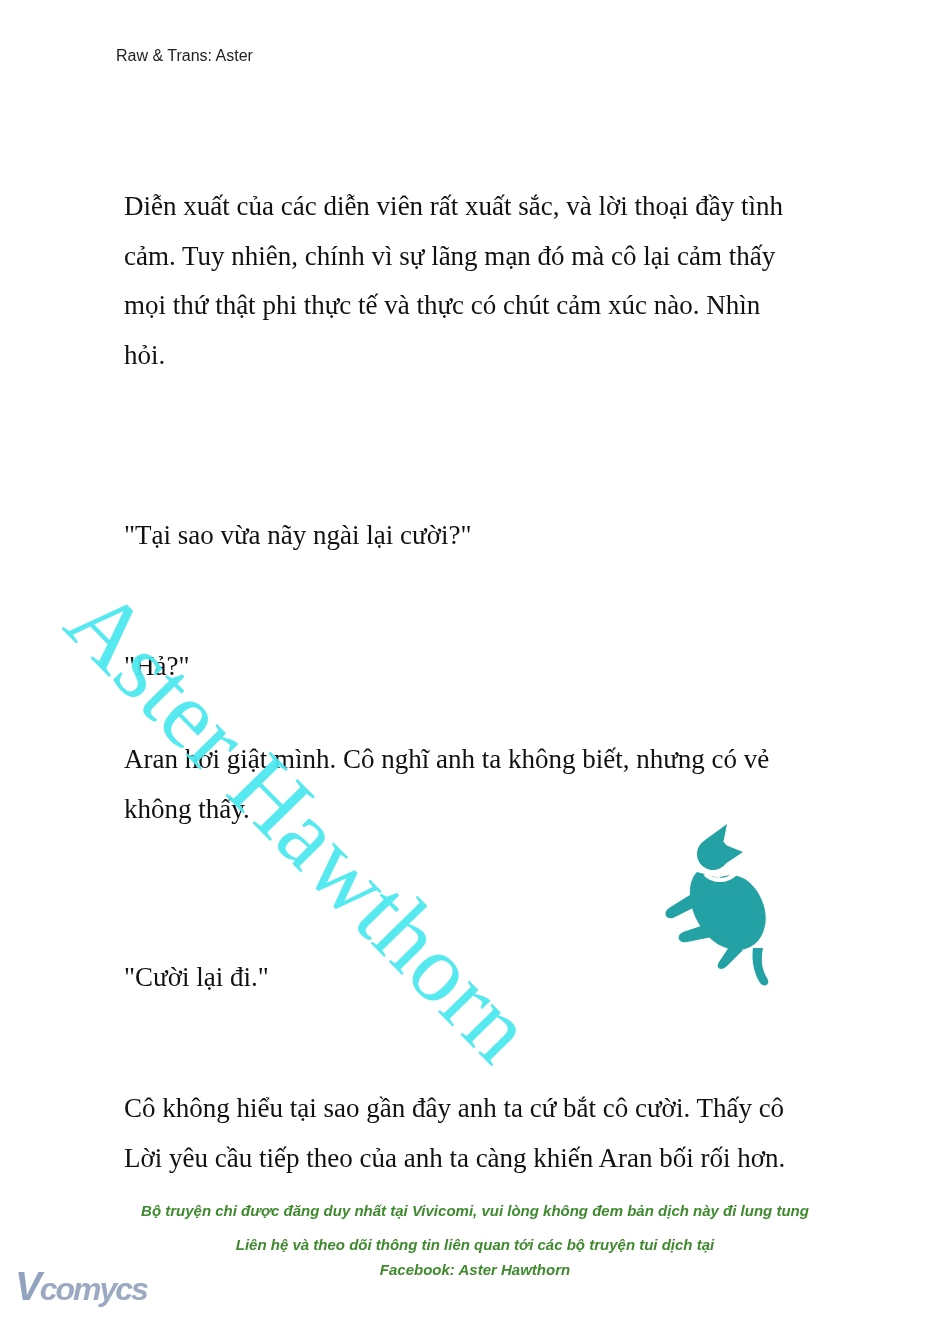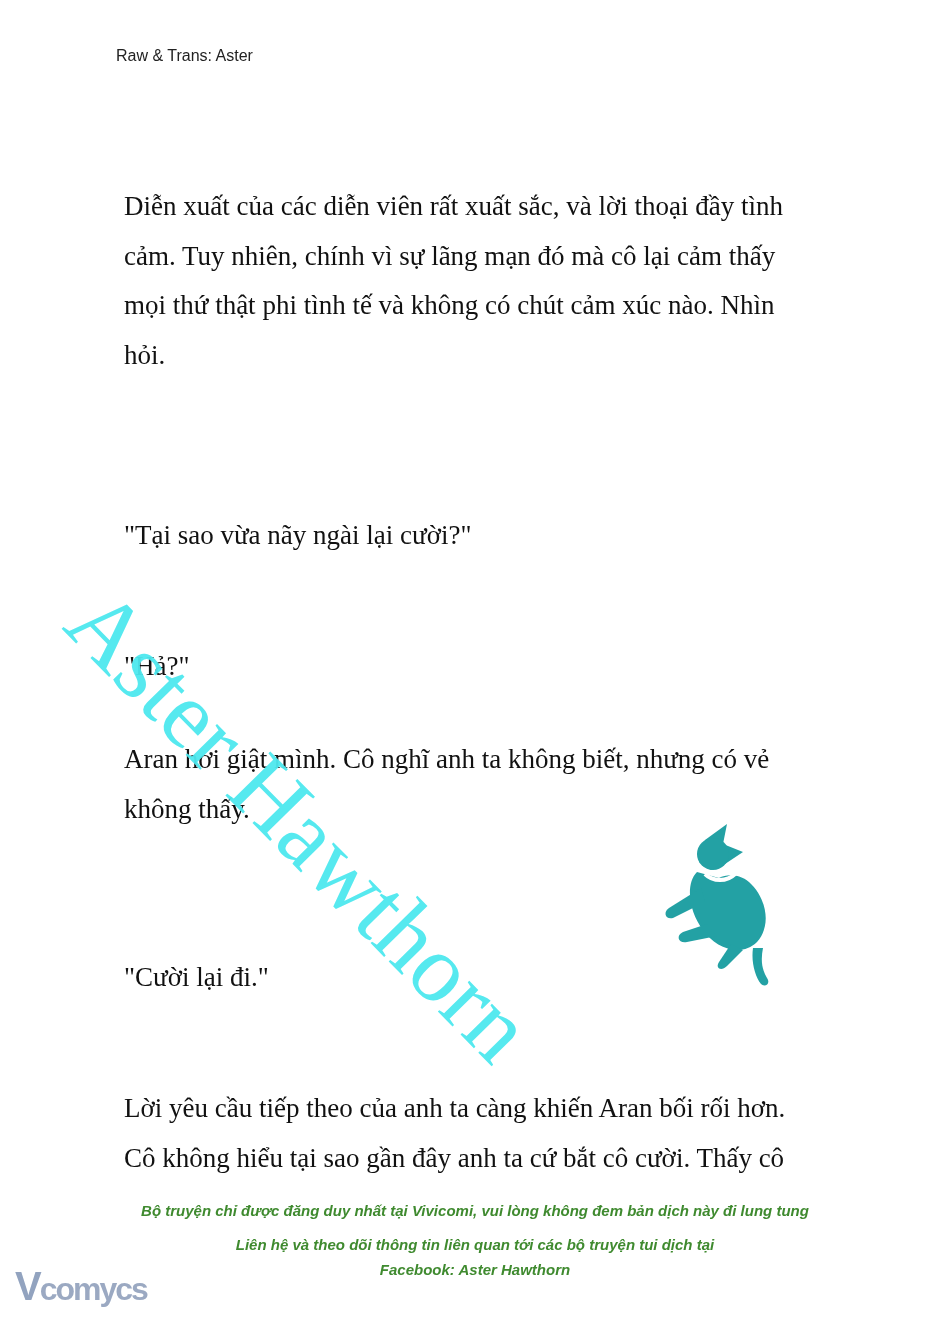--- a/index.html
+++ b/index.html
@@ -22,36 +22,36 @@
     }
     .watermark {
       position: absolute; left: 118px; top: 572px;
       transform-origin: 0 0; transform: rotate(45.5deg);
       font-family: "Liberation Serif", serif; font-size: 96px; color: #4de8ef;
       white-space: nowrap; opacity: 0.95; pointer-events: none; line-height: 1;
     }
     .cat { position: absolute; left: 655px; top: 812px; width: 125px; height: 180px; }
     .logo {
       position: absolute; left: 15px; top: 1264px;
-      font-family: "Liberation Sans", sans-serif; font-weight: bold;
+      font-family: "Liberation Sans", sans-serif; font-style: italic; font-weight: bold;
       font-size: 32px; letter-spacing: -2px; color: #8a9bb8; opacity: 0.85;
     }
     .logo .v { font-size: 40px; color: #7f93b5; }
   </style>
 </head>
 <body>
 
 <div class="page">
 
   <div class="header-credit">Raw &amp; Trans: Aster</div>
 
   <div class="para" style="top:174px">
     <span class="line">Diễn xuất của các diễn viên rất xuất sắc, và lời thoại đầy tình</span>
     <span class="line">cảm. Tuy nhiên, chính vì sự lãng mạn đó mà cô lại cảm thấy</span>
-    <span class="line">mọi thứ thật phi tình tế và không có chút cảm xúc nào. Nhìn</span>
+    <span class="line">mọi thứ thật phi thực tế và thực có chút cảm xúc nào. Nhìn</span>
     <span class="line">hỏi.</span>
   </div>
 
   <div class="para" style="top:503px">
     <span class="line">"Tại sao vừa nãy ngài lại cười?"</span>
   </div>
 
   <div class="para" style="top:634px">
     <span class="line">"Hả?"</span>
   </div>
@@ -59,22 +59,22 @@
   <div class="para" style="top:727px">
     <span class="line">Aran hơi giật mình. Cô nghĩ anh ta không biết, nhưng có vẻ</span>
     <span class="line">không thấy.</span>
   </div>
 
   <div class="para" style="top:945px">
     <span class="line">"Cười lại đi."</span>
   </div>
 
   <div class="para" style="top:1076px">
+    <span class="line">Cô không hiểu tại sao gần đây anh ta cứ bắt cô cười. Thấy cô</span>
     <span class="line">Lời yêu cầu tiếp theo của anh ta càng khiến Aran bối rối hơn.</span>
-    <span class="line">Cô không hiểu tại sao gần đây anh ta cứ bắt cô cười. Thấy cô</span>
   </div>
 
   <div class="watermark">Aster Hawthorn</div>
 
   <svg class="cat" viewBox="0 0 125 180" xmlns="http://www.w3.org/2000/svg">
     <g fill="#23a1a4">
 
       <path d="M50 28 L72 12 L68 32 L88 40 L70 52 L56 58 L44 50 Z"></path>
       <ellipse cx="58" cy="42" rx="16" ry="16"></ellipse>
 

